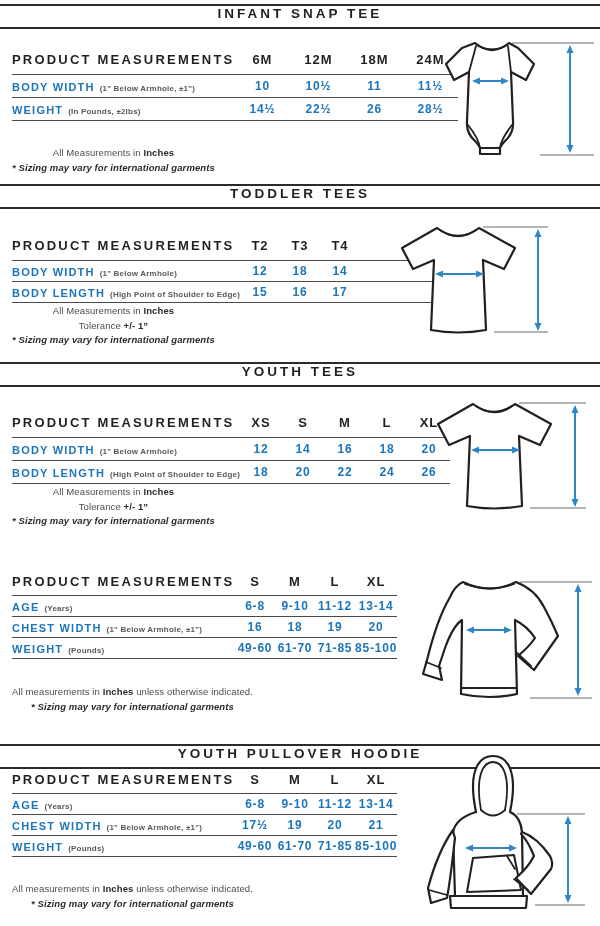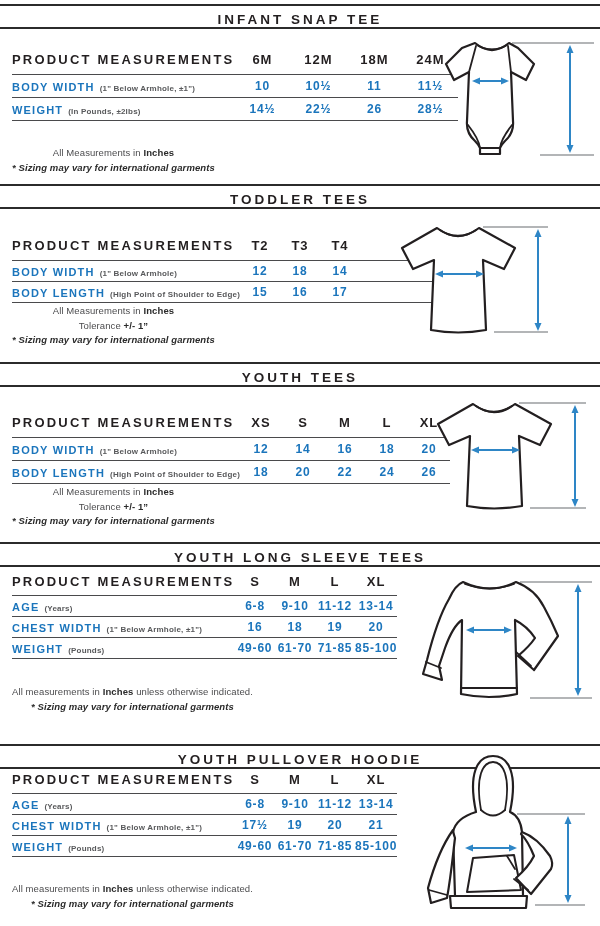--- a/index.html
+++ b/index.html
@@ -2,21 +2,21 @@
 <html><head>
 <meta charset="utf-8">
 <style>
   html,body{margin:0;padding:0;background:#fff;}
   .page{position:relative;width:600px;height:926px;background:#fff;overflow:hidden;
         font-family:"Liberation Sans",sans-serif;color:#231f20;}
 
   
   .bar{position:absolute;left:0;width:600px;height:25px;
        border-top:2px solid #2b2b2b;border-bottom:2px solid #2b2b2b;
-       display:flex;align-items:flex-end;justify-content:center;box-sizing:border-box;}
+       display:flex;align-items:flex-start;justify-content:center;box-sizing:border-box;}
   .bar .t{font-size:13.5px;font-weight:bold;letter-spacing:3px;color:#231f20;}
 
   
   table.sizes{position:absolute;left:12px;border-collapse:collapse;table-layout:fixed;}
   table.sizes th,table.sizes td{padding:0;vertical-align:middle;}
   table.sizes thead th{border-bottom:1.5px solid #4a4a4c;}
   table.sizes tbody th,table.sizes tbody td{border-bottom:1.5px solid #4a4a4c;}
   th.hlbl{text-align:left;font-size:13px;font-weight:bold;letter-spacing:2.2px;color:#231f20;white-space:nowrap;}
   th.colh{font-size:13px;font-weight:bold;letter-spacing:1px;color:#231f20;text-align:center;}
   th.lbl{text-align:left;white-space:nowrap;overflow:visible;}
@@ -57,23 +57,20 @@
 <div class="page">
 
   <div class="bar" style="top:4px">
     <span class="t">INFANT SNAP TEE</span>
   </div>
   <div class="bar" style="top:184px">
     <span class="t">TODDLER TEES</span>
   </div>
   <div class="bar" style="top:362px">
     <span class="t">YOUTH TEES</span>
-  </div>
-  <div class="bar" style="top:542px">
-    <span class="t">YOUTH LONG SLEEVE TEES</span>
   </div>
   <div class="bar" style="top:744px">
     <span class="t">YOUTH PULLOVER HOODIE</span>
   </div>
 
   <table class="sizes" id="t0">
       <thead>
         <tr>
           <th class="lbl hlbl">PRODUCT MEASUREMENTS</th>
           <th class="val colh">6M</th>

